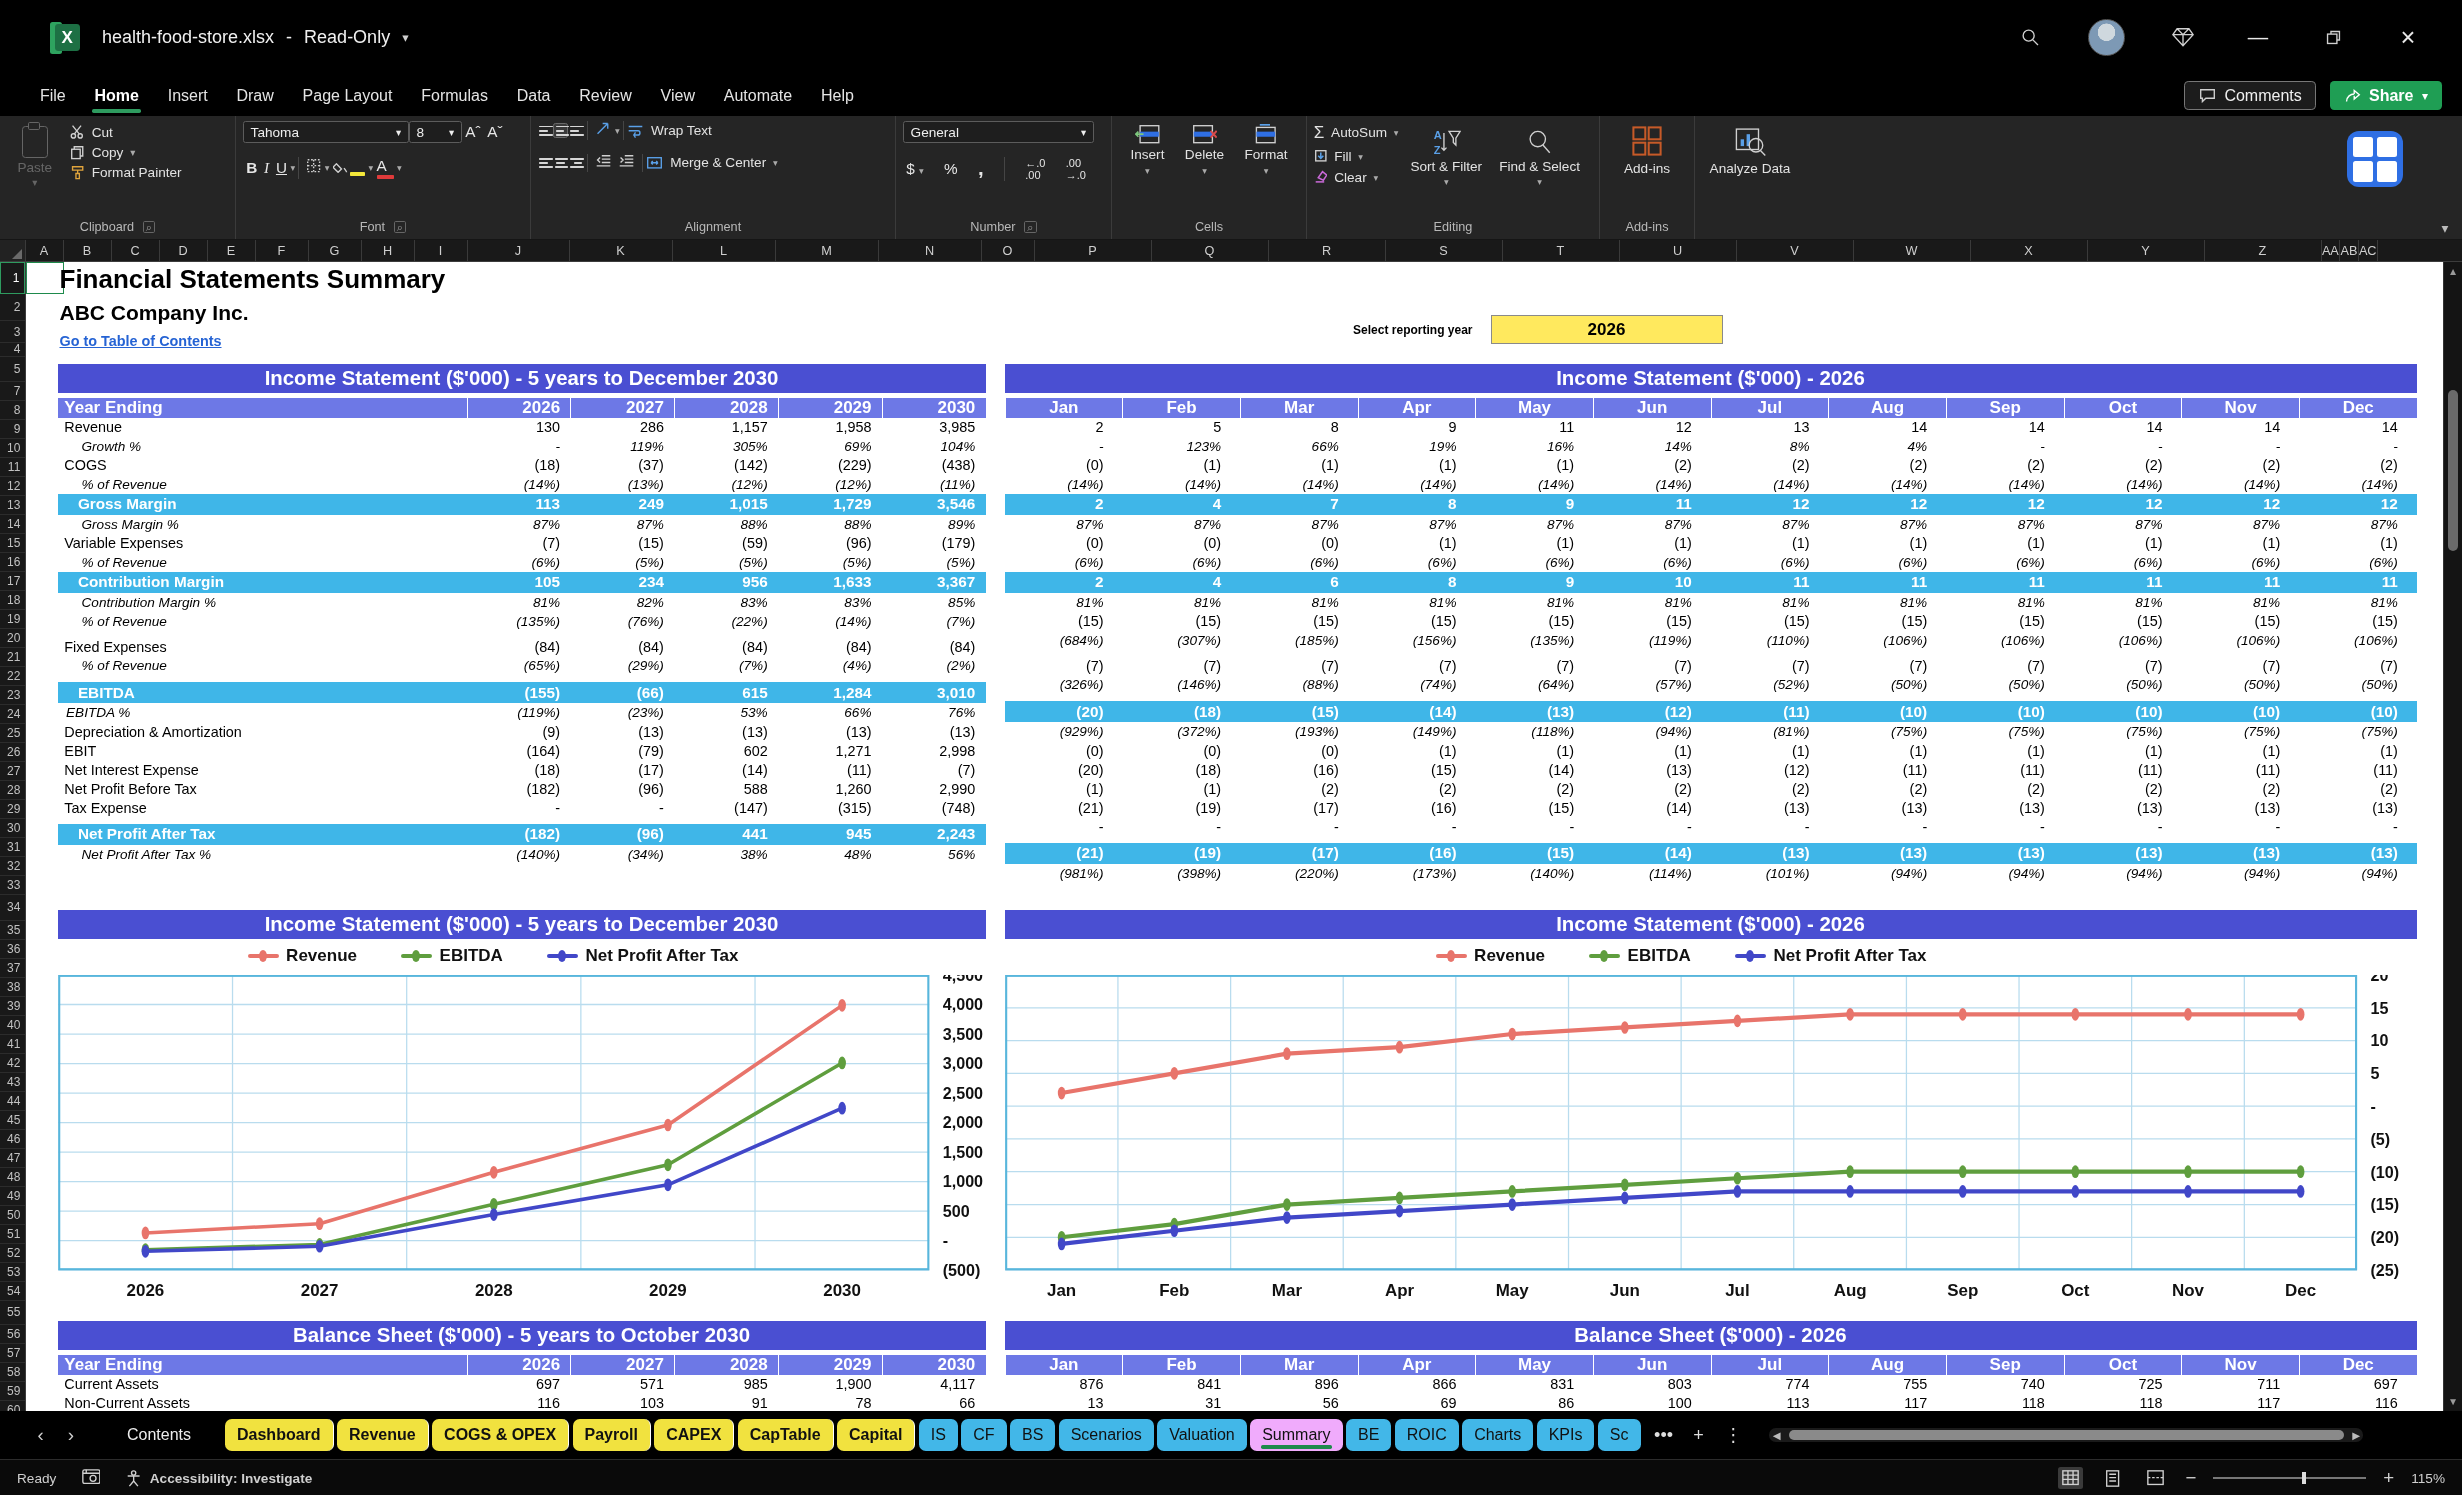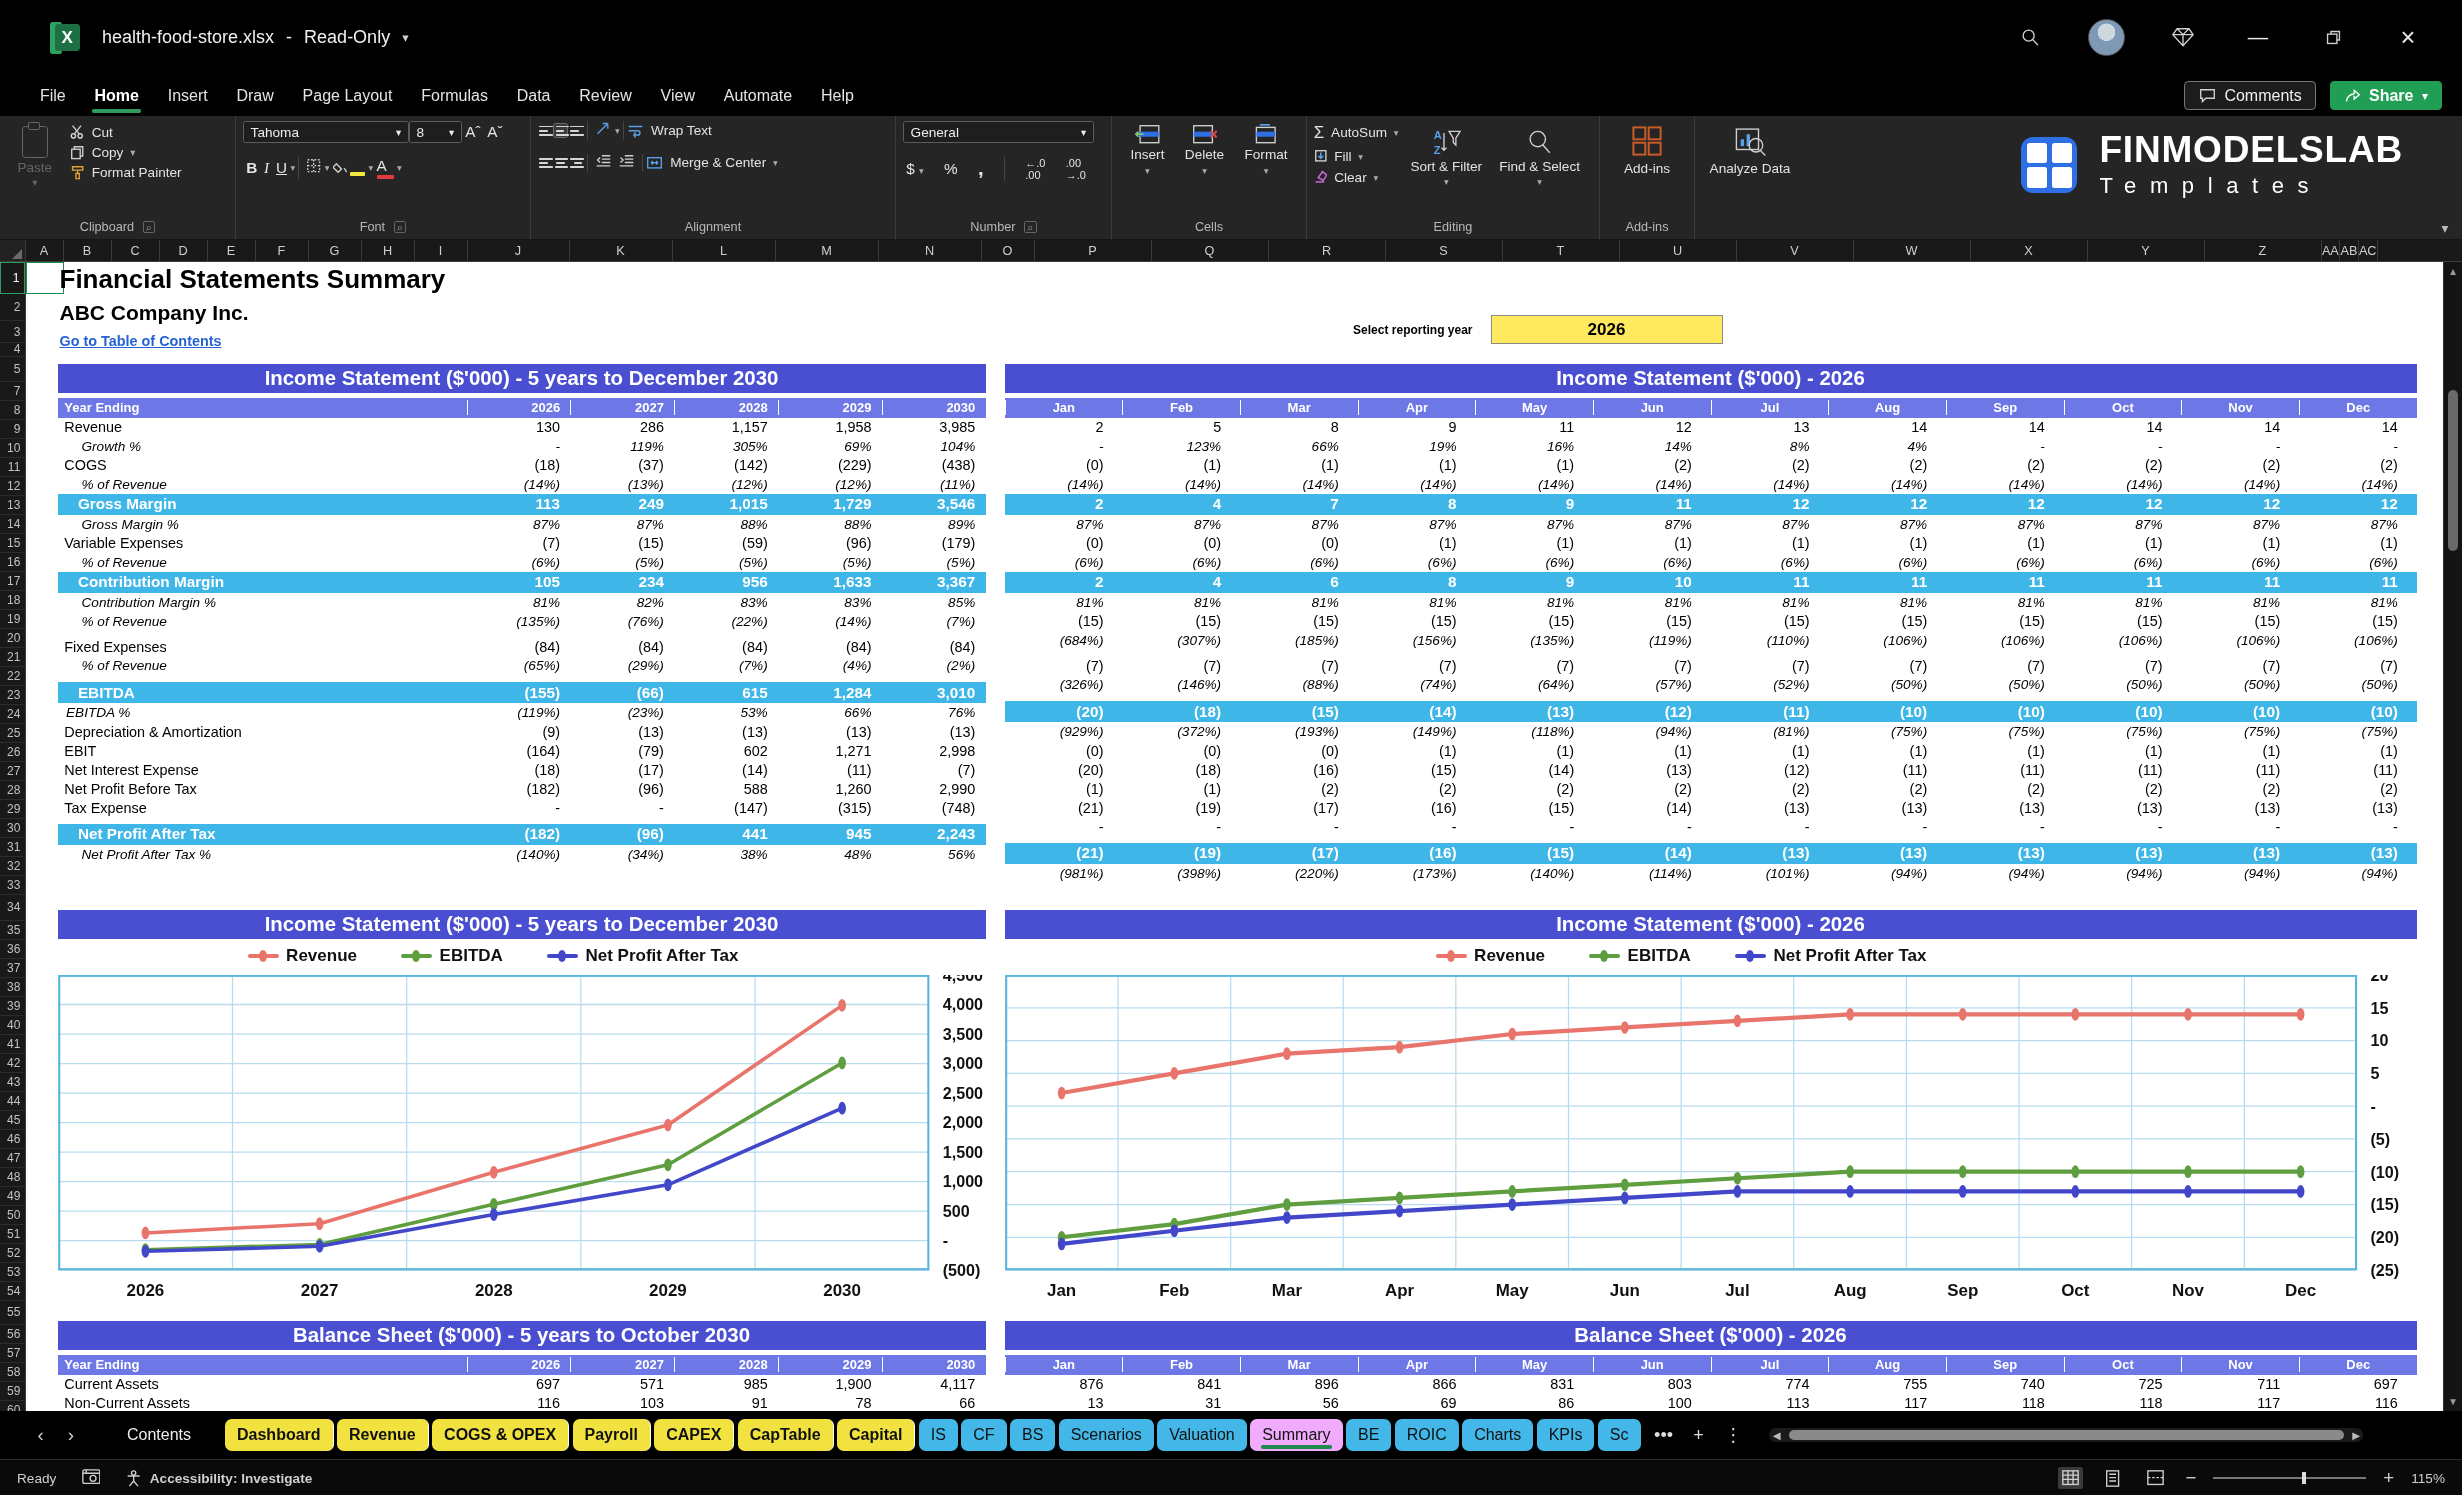--- a/index.html
+++ b/index.html
@@ -83,21 +83,21 @@
   #sel-label{left:1213px;top:61px;width:234px;text-align:right;font-size:12px;font-weight:700;}
   #sel-value{left:1465px;top:53px;width:232px;height:29px;background:#ffe95e;border:0.8px solid #8a8a8a;display:flex;align-items:center;justify-content:center;font-size:17px;font-weight:700;}
   .band{height:29px;background:#4a4fd2;color:#fff;font-weight:700;font-size:20.4px;display:flex;align-items:center;justify-content:center;}
 
   .tbl{position:absolute;font-size:14.4px;}
   .trow{display:flex;align-items:center;height:19px;}
   .trow.gap{margin-top:6.8px;}
   .trow .lbl{flex:0 0 409px;padding-left:6.8px;white-space:nowrap;overflow:hidden;}
   .trow .val{flex:1;text-align:right;padding-right:10.2px;white-space:nowrap;}
   .tbl.monthly .trow .val{padding-right:18.7px;}
-  .r-colhead{background:#6d78e6;color:#fff;font-weight:700;height:19.5px;font-size:13px;}
+  .r-colhead{background:#6d78e6;color:#fff;font-weight:700;height:19.5px;font-size:17px;}
   .r-colhead .val{border-left:1.7px solid #fff;}
   .r-colhead .lbl{border:none;}
   .tbl.monthly .r-colhead .val{text-align:center;padding-right:0;}
   .r-pct,.r-pct-left{font-style:italic;font-size:13.6px;}
   .r-pct .lbl{padding-left:24px;}
   .r-pct-left .lbl{padding-left:8.5px;}
   .r-highlight{background:#3fb6e8;color:#fff;font-weight:700;height:21px;font-size:15.3px;}
   .r-highlight .lbl{padding-left:20.4px;}
 
   .legend{position:absolute;display:flex;justify-content:center;gap:44px;align-items:center;height:24px;}
@@ -494,24 +494,20 @@
         </div>
     </div>
 
     <div class="logo-wrap">
       <span class="logo-ic">
           <b></b>
           <b></b>
           <b></b>
           <b></b>
         </span>
-      <span class="logo-txt">
-        <div class="l1">FINMODELSLAB</div>
-        <div class="l2">Templates</div>
-      </span>
     </div>
     <span class="ribbon-collapse">▾</span>
   </div>
 
   <div class="colheaders" id="colheaders">
     <span class="corner"></span>
   <span class="colcell" style="width: 38px;">A</span>
       <span class="colcell" style="width: 48px;">B</span>
       <span class="colcell" style="width: 48px;">C</span>
       <span class="colcell" style="width: 48px;">D</span>

